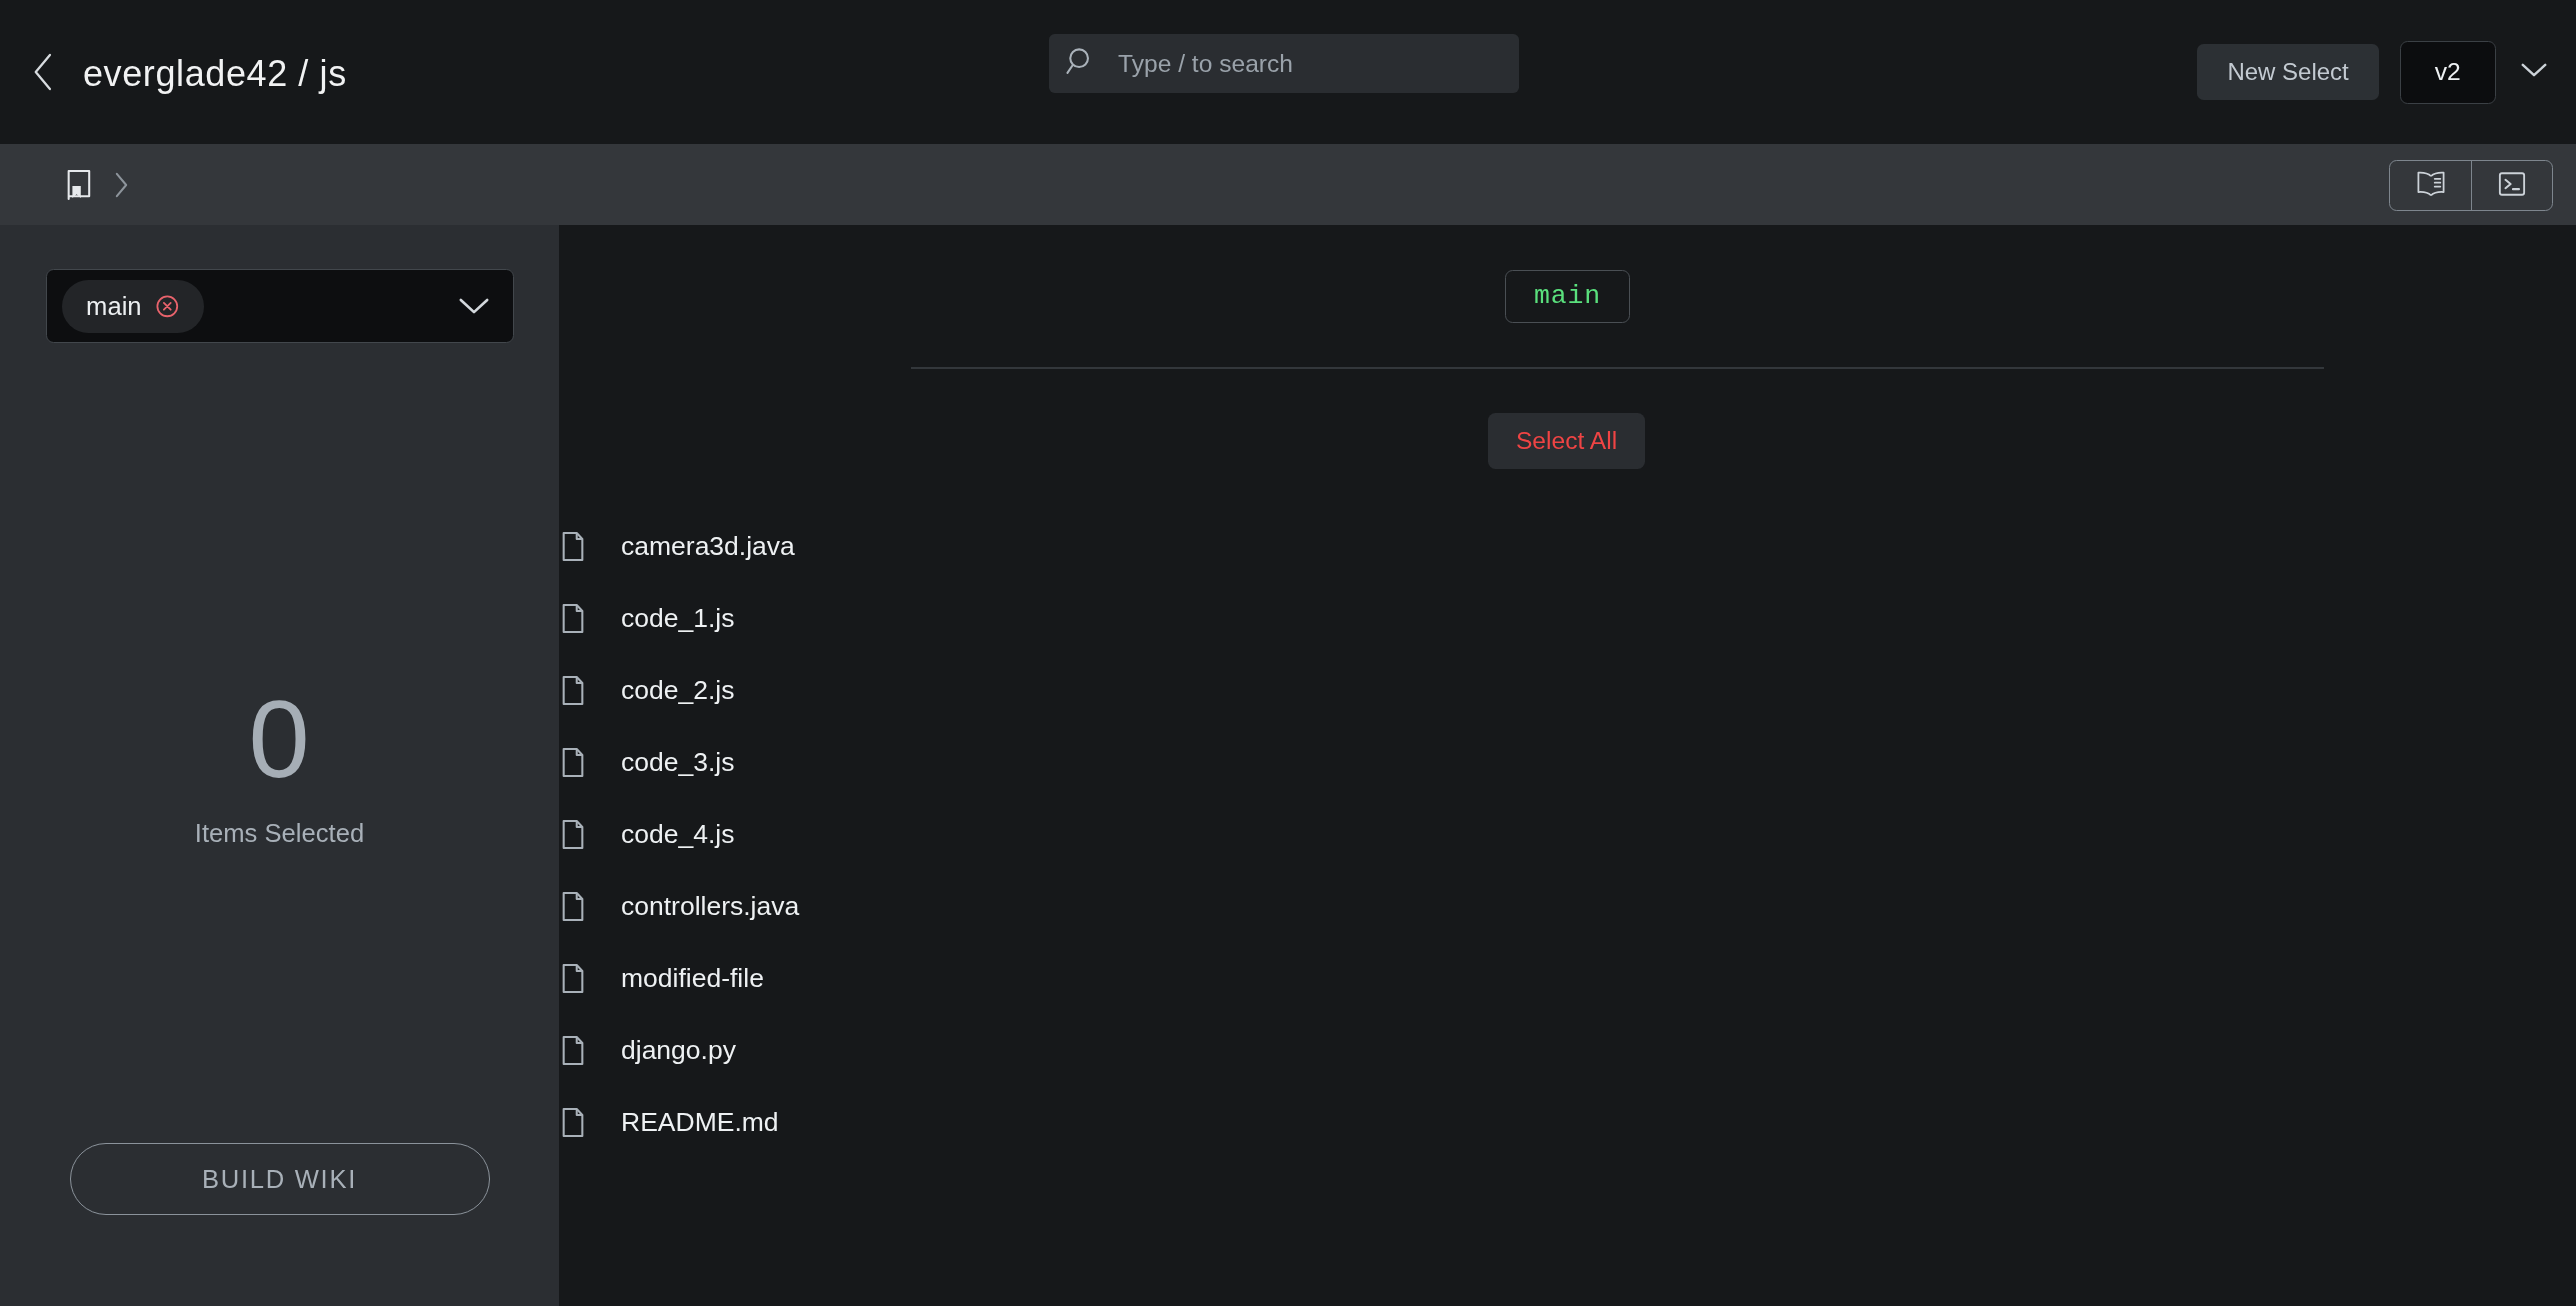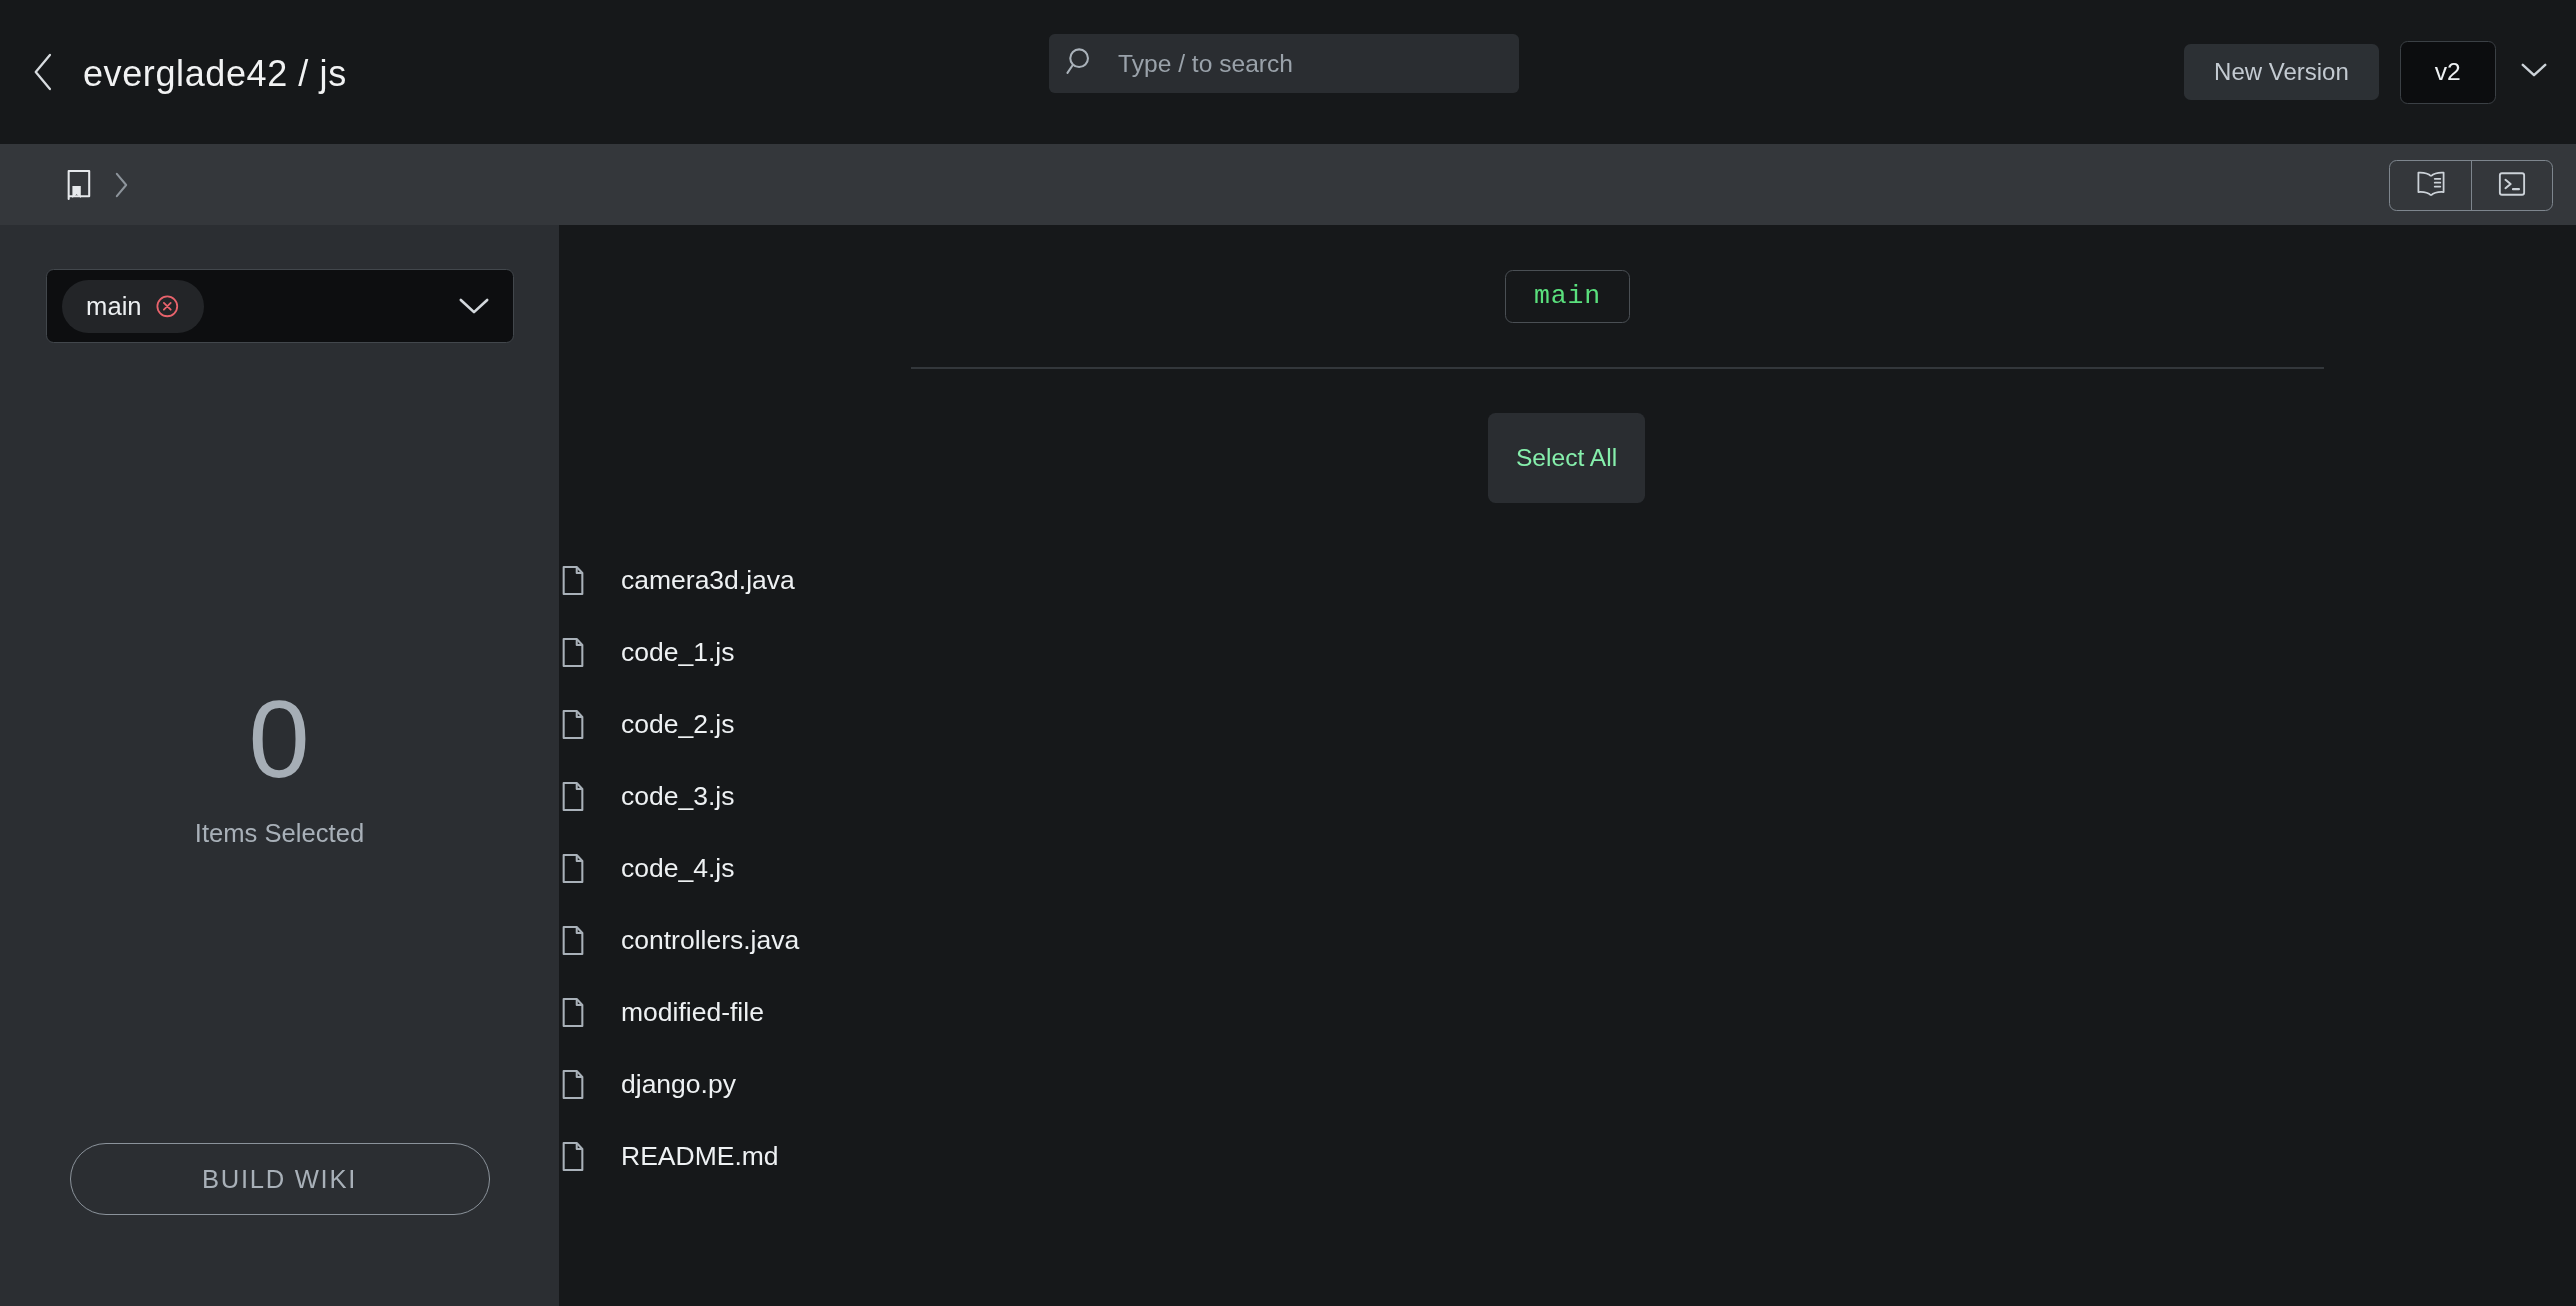--- a/index.html
+++ b/index.html
@@ -283,24 +283,24 @@
   .select-all-row {
     display: flex;
     justify-content: center;
     margin-top: 44px;
     padding-right: 1.9px;
   }
   .select-all-btn {
     background: #2a2d31;
     border: none;
     border-radius: 7.6px;
-    color: #86efac;
+    color: #ef4444;
     font-size: 24.6px;
     font-family: "Liberation Sans", sans-serif;
-    padding: 31px 28px;
+    padding: 14px 28px;
     cursor: pointer;
   }
 
   .file-list {
     margin-top: 42px;
     display: flex;
     flex-direction: column;
   }
   .file-row {
     display: flex;
@@ -340,21 +340,21 @@
           <svg width="32" height="32" viewBox="0 0 34 34" fill="none">
             <circle cx="15" cy="13" r="9.4" stroke="#aab2ba" stroke-width="2.2"></circle>
             <path d="M8.3 20.2 L2.6 28.6" stroke="#aab2ba" stroke-width="2.2" stroke-linecap="round"></path>
           </svg>
         </span>
         <input class="search-input" type="text" placeholder="Type / to search" style="">
       </div>
     </div>
 
     <div class="header-right">
-      <button class="new-version-btn">New Version</button>
+      <button class="new-version-btn">New Select</button>
       <div class="version-select">v2</div>
       <div class="version-chevron">
         <span>
           <svg width="28" height="19" viewBox="0 0 30 20" fill="none">
             <path d="M3 4 L15 15 L27 4" stroke="#ccd2d8" stroke-width="2.6" stroke-linecap="round" stroke-linejoin="round"></path>
           </svg>
         </span>
       </div>
     </div>
   </div>

